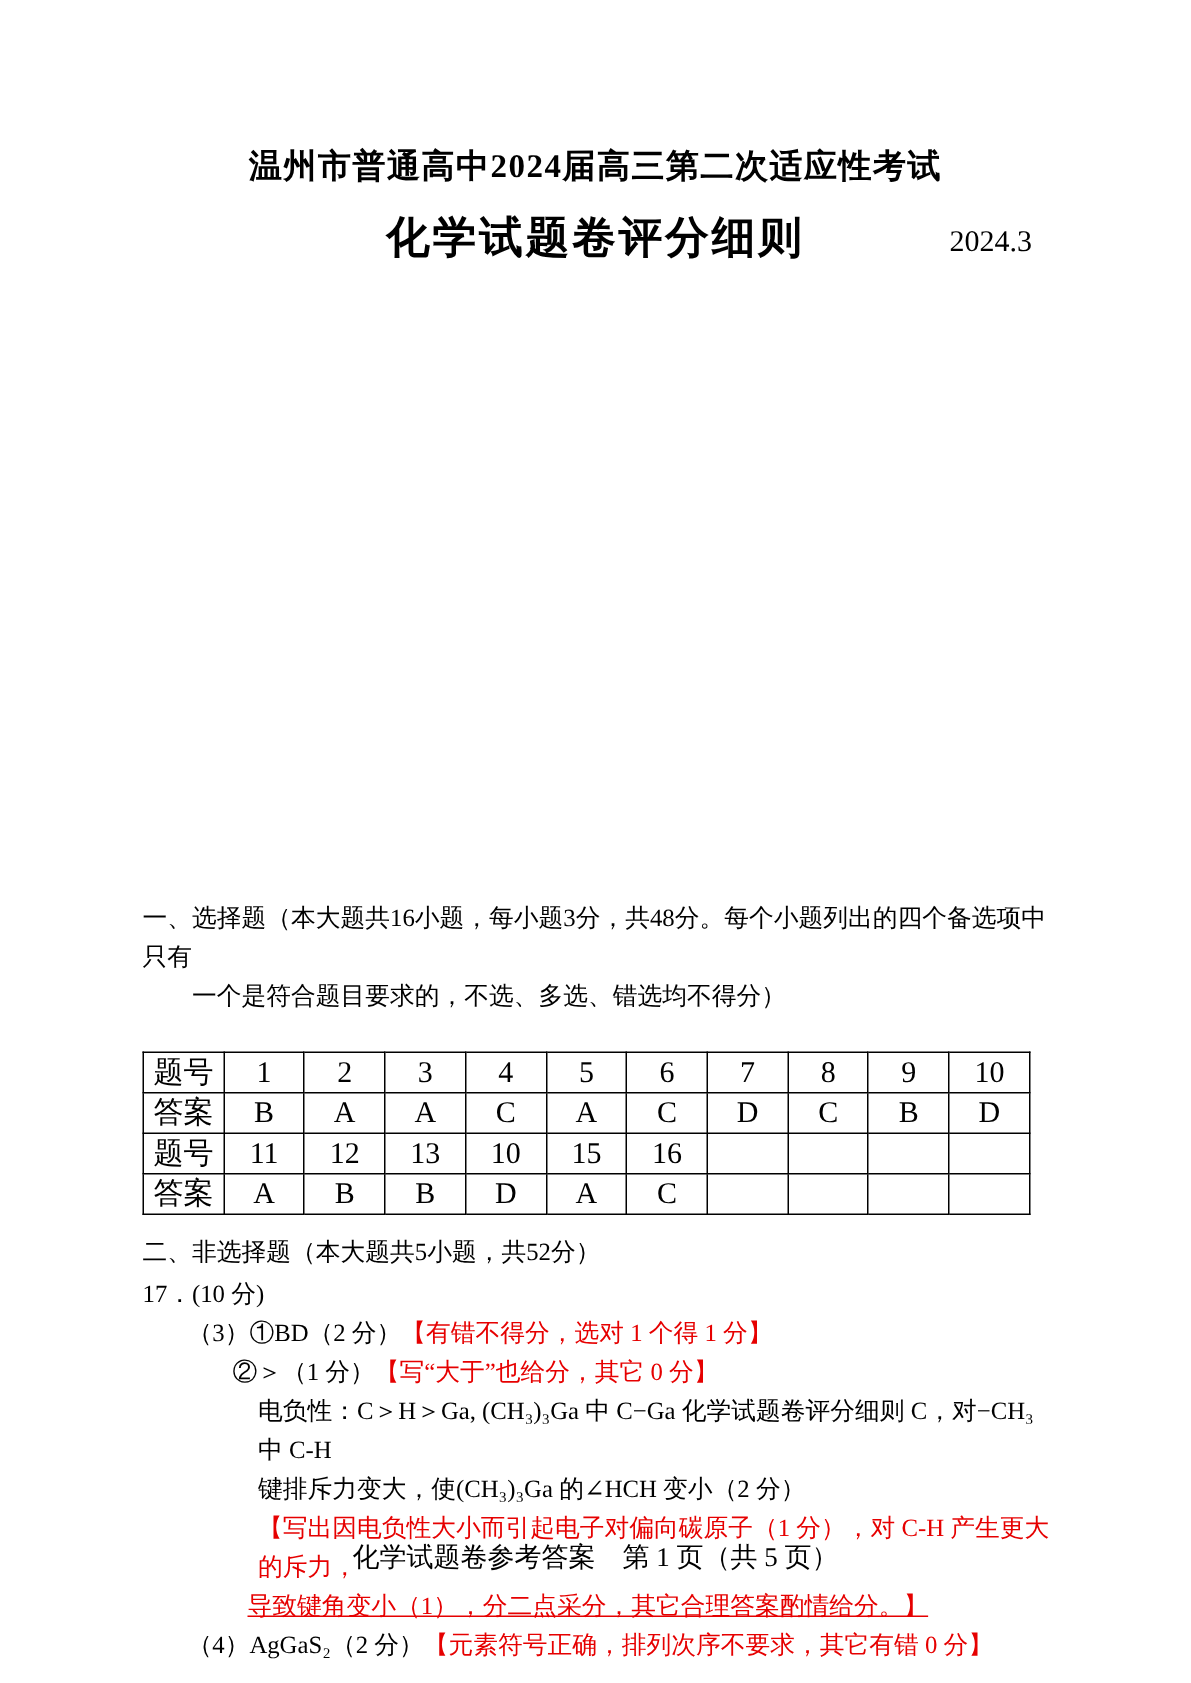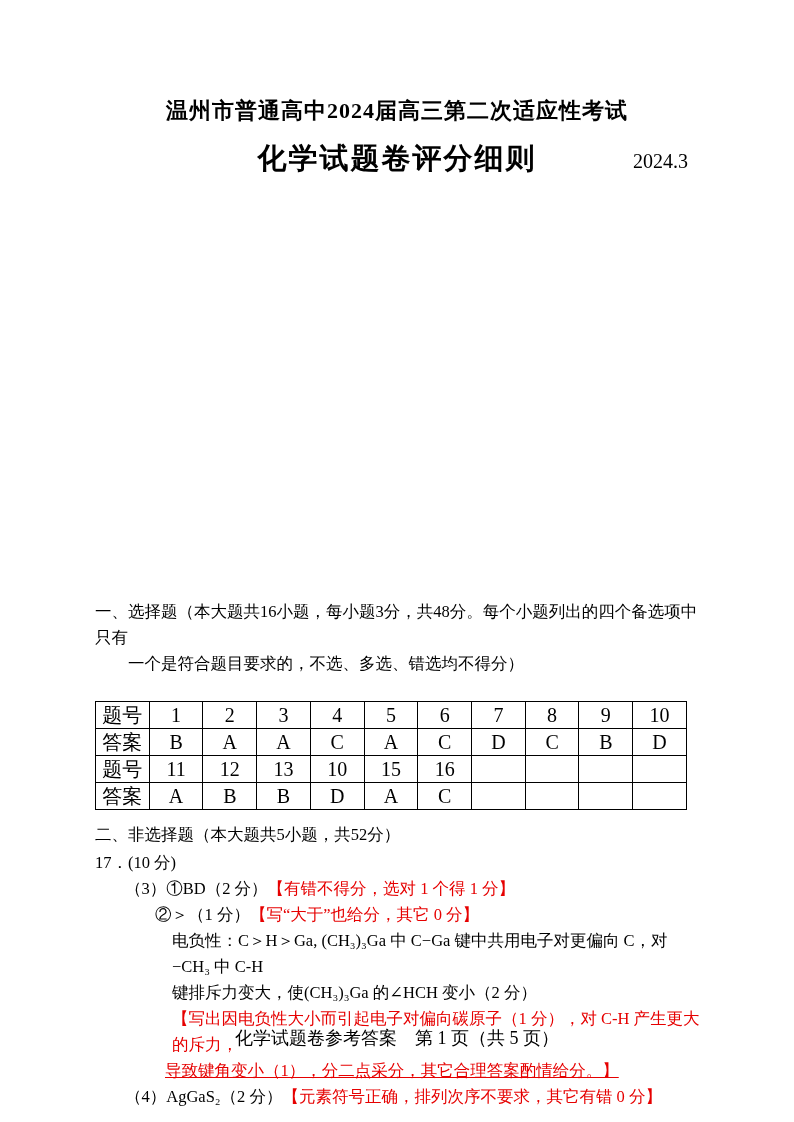--- a/index.html
+++ b/index.html
@@ -126,21 +126,21 @@
       </tr>
     </tbody>
       </table>
 
     <div class="sec2-head"><span class="sec-bold">二、非选择题</span><span>（本大题共5小题，共52分）</span></div>
 
     <div class="q17">
       <div>17．(10 分)</div>
       <div class="ind1"><span>（3）①BD（2 分）</span><span class="red">【有错不得分，选对 1 个得 1 分】</span></div>
       <div class="ind2"><span>②＞（1 分）</span><span class="red">【写“大于”也给分，其它 0 分】</span></div>
-      <div class="ind3">电负性：C＞H＞Ga, (CH₃)₃Ga 中 C−Ga 键中共用电子对更偏向 C，对−CH₃ 中 C-H</div>
+      <div class="ind3">电负性：C＞H＞Ga, (CH₃)₃Ga 中 C−Ga 化学试题卷评分细则 C，对−CH₃ 中 C-H</div>
       <div class="ind3">键排斥力变大，使(CH₃)₃Ga 的∠HCH 变小（2 分）</div>
       <div class="ind3 red">【写出因电负性大小而引起电子对偏向碳原子（1 分），对 C-H 产生更大的斥力，</div>
       <div class="ind3b red">导致键角变小（1），分二点采分，其它合理答案酌情给分。】</div>
       <div class="ind1"><span>（4）AgGaS₂（2 分）</span><span class="red">【元素符号正确，排列次序不要求，其它有错 0 分】</span></div>
     </div>
 
   </div>
 
   <div class="footer">化学试题卷参考答案　第 1 页（共 5 页）</div>
 

